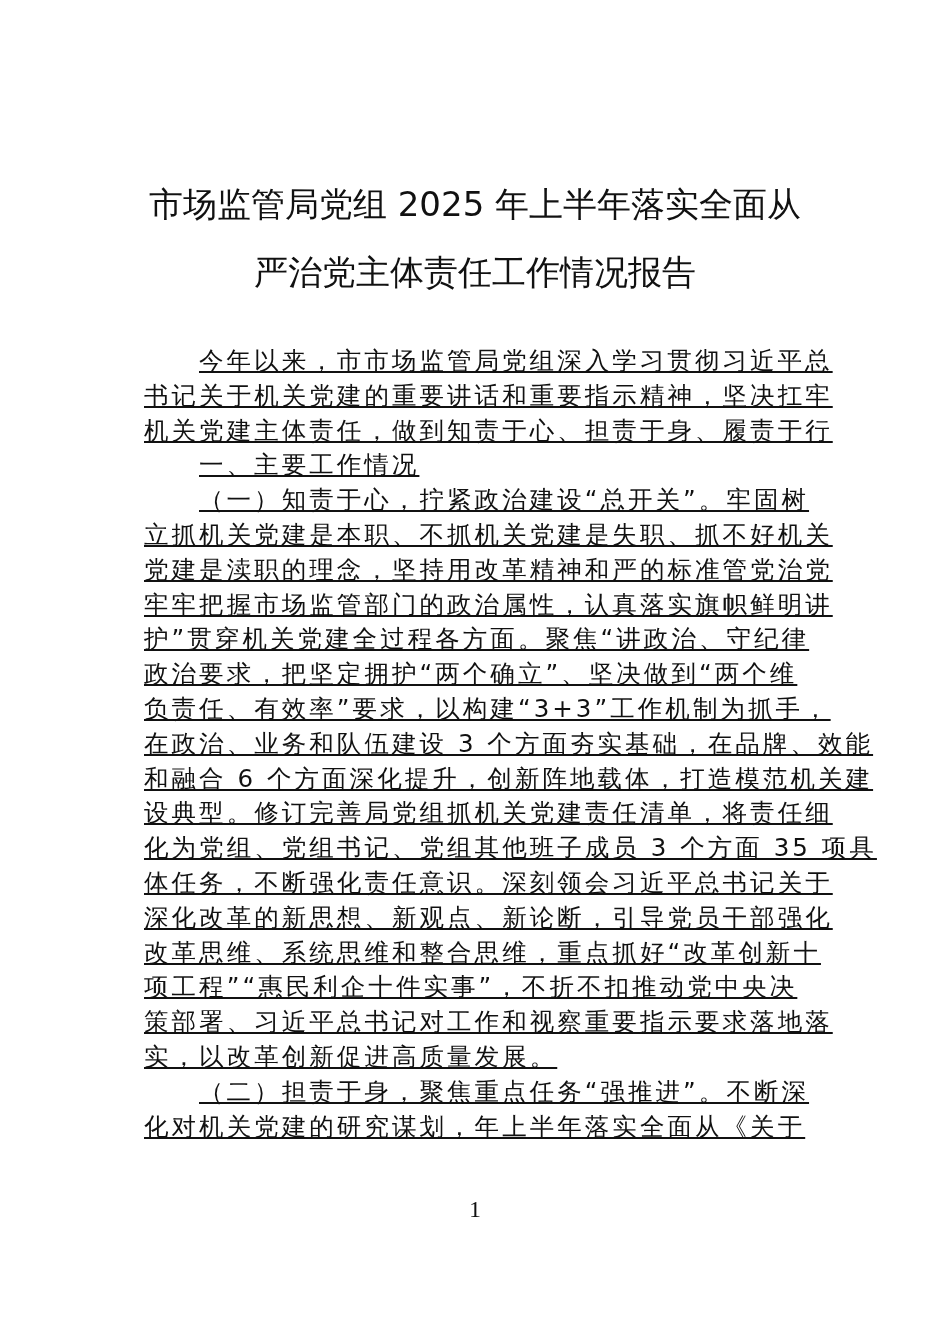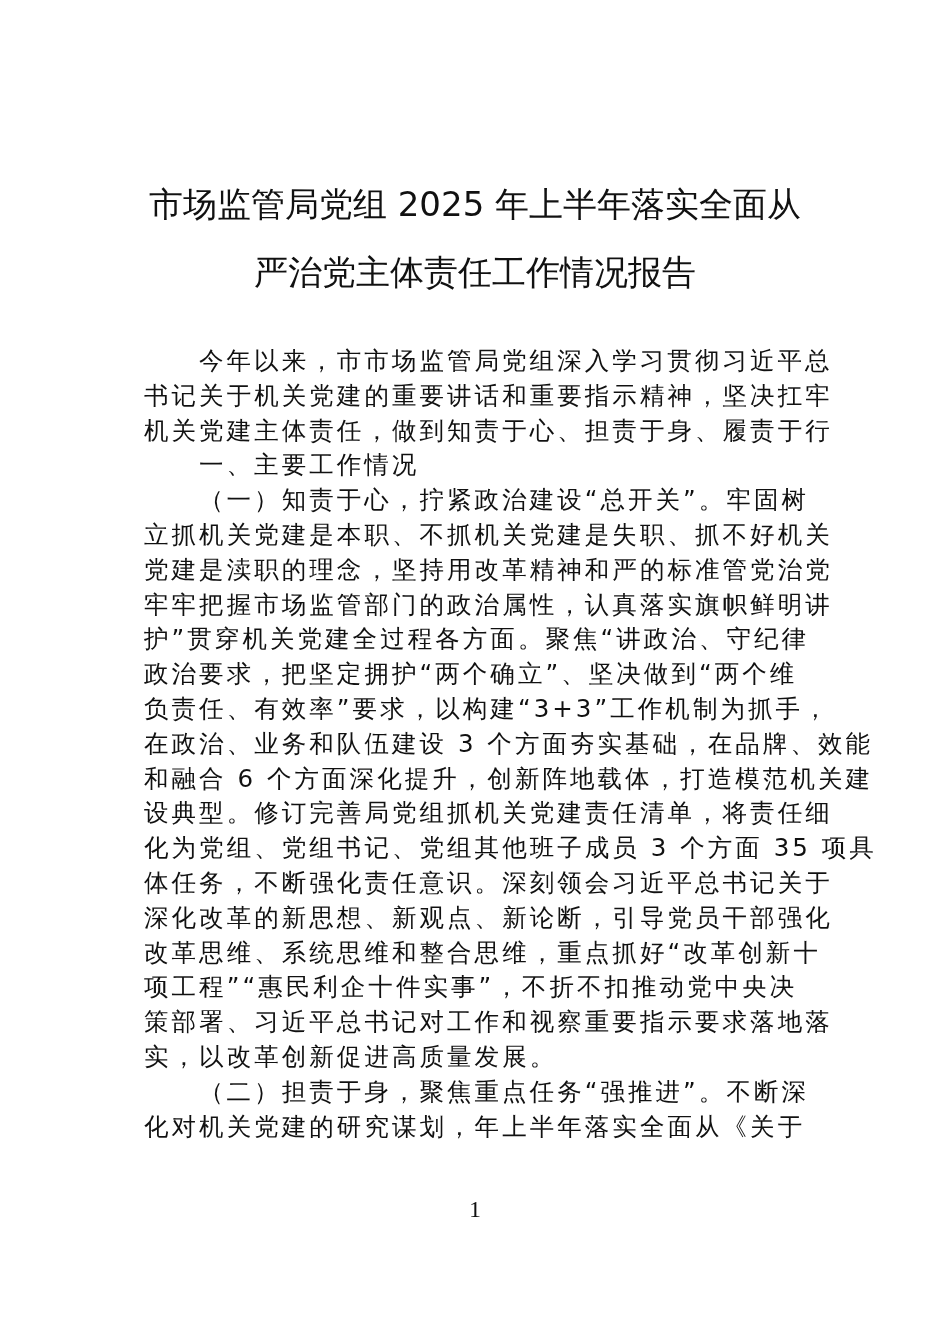--- a/index.html
+++ b/index.html
@@ -5,21 +5,21 @@
   html, body { margin: 0; padding: 0; background: #ffffff; }
   body { width: 950px; height: 1344px; position: relative; overflow: hidden;
          font-family: "DejaVu Sans", "Liberation Sans", sans-serif; color: #111; }
   .page { position: absolute; left: 0; top: 8px; width: 950px; height: 1344px; background: #fff; }
   .title { position: absolute; left: 0; width: 950px; text-align: center;
            font-size: 34px; line-height: 40px; letter-spacing: 0px; color: #111; white-space: nowrap; }
   .title.l1 { top: 176px; }
   .title.l2 { top: 244px; }
   .body { position: absolute; left: 144px; top: 336px; width: 664px; }
   .line { height: 34.8px; line-height: 34.8px; font-size: 24.5px; white-space: nowrap;
-          letter-spacing: 3.05px; color: #111; }
+          letter-spacing: 3.05px; color: #111; text-decoration: underline; }
   .line.indent { padding-left: 55px; }
   .pagenum { position: absolute; top: 1188px; left: 0; width: 950px; text-align: center;
              font-family: "Liberation Serif", "DejaVu Serif", serif; font-size: 24px; color: #111; }
 </style>
 </head>
 <body>
 
 <div class="page">
   <div class="title l1">市场监管局党组 2025 年上半年落实全面从</div>
   <div class="title l2">严治党主体责任工作情况报告</div>

